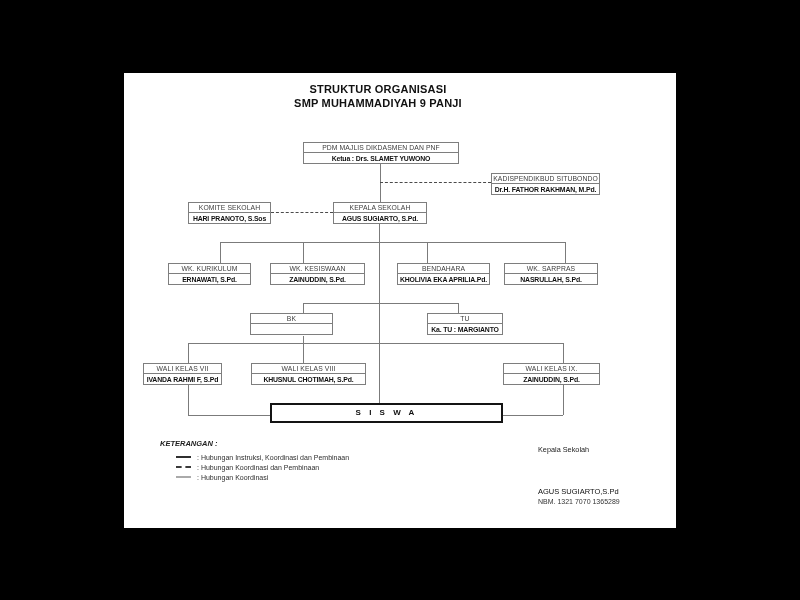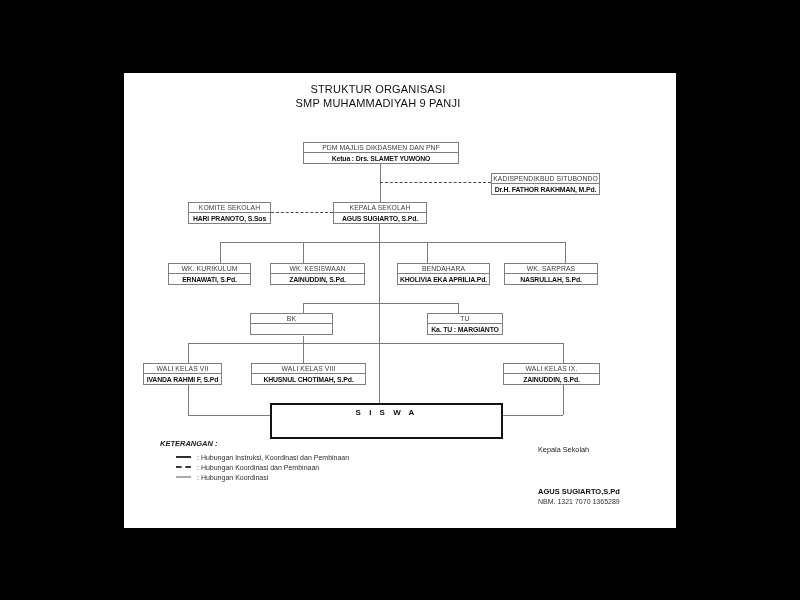--- a/index.html
+++ b/index.html
@@ -1,21 +1,21 @@
 <!DOCTYPE html>
 <html><head>
 <meta charset="utf-8">
 <style>
   html,body{margin:0;padding:0;background:#000;}
   body{width:800px;height:600px;position:relative;overflow:hidden;
        font-family:"Liberation Sans", sans-serif;}
   .page{position:absolute;left:124px;top:73px;width:552px;height:455px;background:#fff;}
 
   .title{position:absolute;left:0;top:9px;width:508px;text-align:center;
-         font-weight:normal;font-size:11px;line-height:14px;color:#111;letter-spacing:.2px;}
+         font-weight:bold;font-size:11px;line-height:14px;color:#111;letter-spacing:.2px;}
 
   
   .obox{position:absolute;}
   .obox .cell{box-sizing:border-box;border:1px solid #7e7e7e;background:#fff;
               text-align:center;overflow:hidden;white-space:nowrap;}
   .obox .t{height:11px;line-height:10px;font-size:6.8px;color:#3c3c3c;letter-spacing:.1px;}
   .obox .n{height:12px;line-height:11px;font-size:6.9px;font-weight:bold;color:#101010;
            margin-top:-1px;letter-spacing:-0.15px;}
 
   .siswa{position:absolute;box-sizing:border-box;border:2.5px solid #141414;background:#fff;
@@ -32,21 +32,21 @@
   .legend .head{font-style:italic;font-weight:bold;font-size:7.5px;margin-bottom:4px;color:#222;}
   .legend .row{display:flex;align-items:center;height:10px;margin-left:16px;}
   .legend .sample{width:15px;margin-right:6px;}
   .ls-solid{border-top:2px solid #2f2f2f;}
   .ls-dashed{border-top:2px dashed #3a3a3a;}
   .ls-gray{border-top:2px solid #aaaaaa;}
 
   
   .sig{position:absolute;left:414px;top:372px;font-size:7.3px;color:#222;}
   .sig .role{display:block;}
-  .sig .name{display:block;margin-top:33px;font-weight:bold;color:#0e0e0e;font-size:7.5px;}
+  .sig .name{display:block;margin-top:33px;font-weight:normal;color:#0e0e0e;font-size:7.5px;}
   .sig .nbm{display:block;margin-top:2px;font-size:7px;color:#333;}
 </style>
 </head>
 <body>
 
 <div class="page">
 
   <div class="title">
     <div>STRUKTUR ORGANISASI</div>
     <div>SMP MUHAMMADIYAH 9 PANJI</div>
@@ -132,21 +132,21 @@
   <div class="obox" style="left:127px;top:290px;width:115px;">
     <div class="cell t">WALI KELAS VIII</div>
     <div class="cell n">KHUSNUL CHOTIMAH, S.Pd.</div>
   </div>
 
   <div class="obox" style="left:379px;top:290px;width:97px;">
     <div class="cell t">WALI KELAS IX.</div>
     <div class="cell n">ZAINUDDIN, S.Pd.</div>
   </div>
 
-  <div class="siswa" style="left:146px;top:330px;width:233px;height:36px;">S I S W A</div>
+  <div class="siswa" style="left:146px;top:330px;width:233px;height:20px;">S I S W A</div>
 
   <div class="legend">
     <div class="head">KETERANGAN :</div>
     <div class="row">
       <span class="sample ls-solid"></span>
       <span>: Hubungan Instruksi, Koordinasi dan Pembinaan</span>
     </div>
     <div class="row">
       <span class="sample ls-dashed"></span>
       <span>: Hubungan Koordinasi dan Pembinaan</span>

